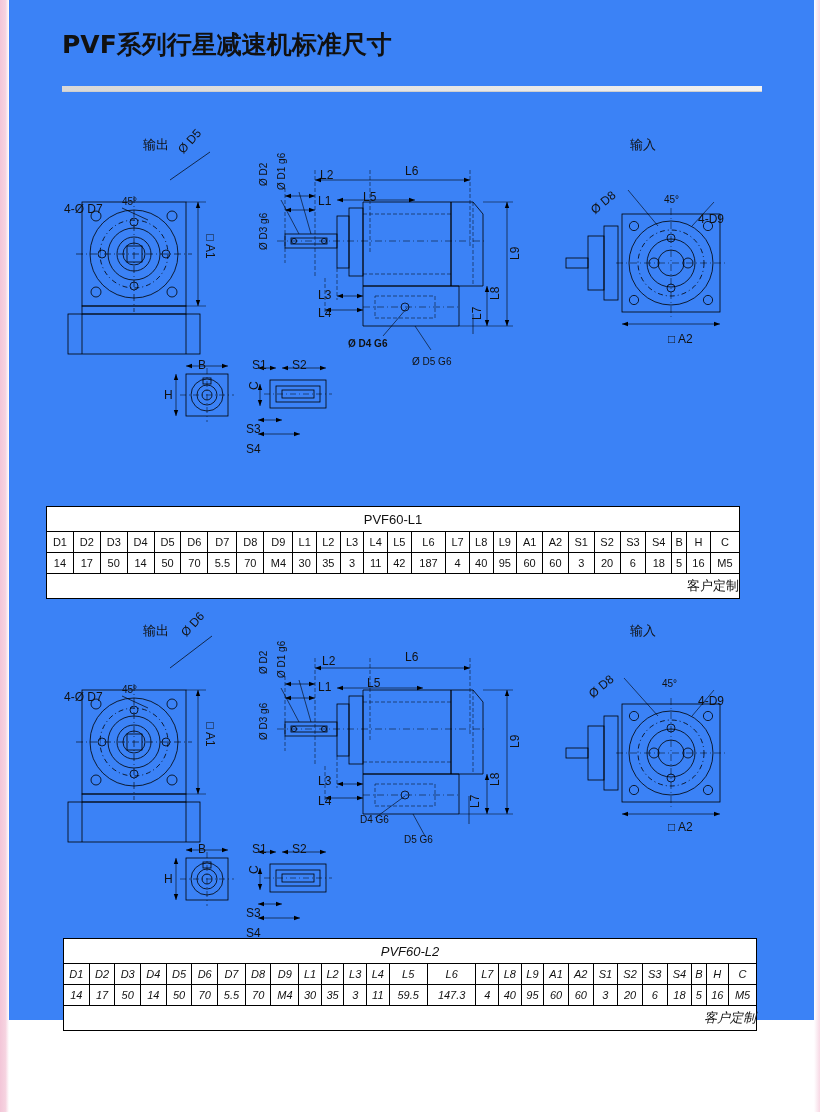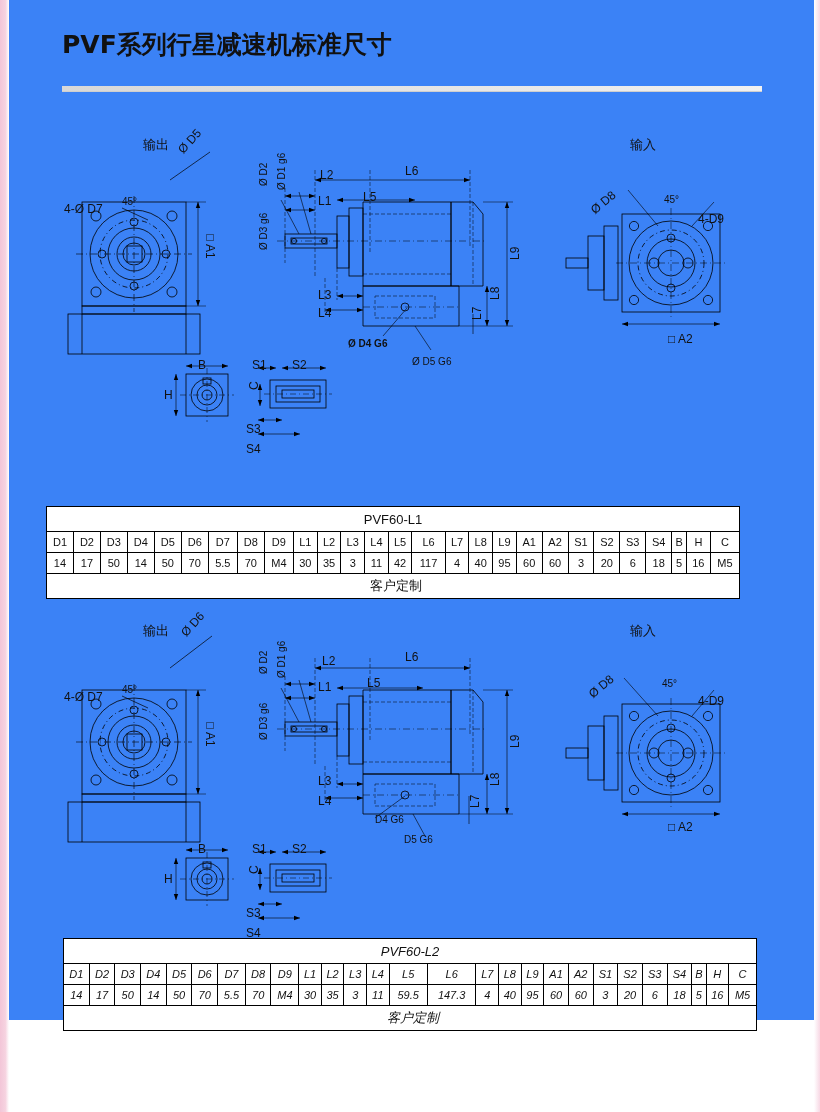--- a/index.html
+++ b/index.html
@@ -71,21 +71,21 @@
     font-size:11px;background:#fff;
   }
   .spec-table td,.spec-table th{
     border:1px solid #000;text-align:center;padding:0;
     font-weight:normal;height:20px;
   }
   .spec-table .title-row td{
     height:24px;font-size:13px;
   }
   .spec-table .note-row td{
-    text-align:center;padding-left:6px;height:24px;
+    text-align:right;padding-left:6px;height:24px;
     font-family:"DejaVu Sans","Liberation Sans",sans-serif;font-size:13px;
   }
 </style>
 </head>
 <body>
 
 <div class="page">
 
   <div class="bleed-left"></div>
   <div class="bleed-right"></div>
@@ -367,21 +367,21 @@
         <td>50</td>
         <td>70</td>
         <td>5.5</td>
         <td>70</td>
         <td>M4</td>
         <td>30</td>
         <td>35</td>
         <td>3</td>
         <td>11</td>
         <td>42</td>
-        <td>117</td>
+        <td>187</td>
         <td>4</td>
         <td>40</td>
         <td>95</td>
         <td>60</td>
         <td>60</td>
         <td>3</td>
         <td>20</td>
         <td>6</td>
         <td>18</td>
         <td>5</td>
@@ -503,21 +503,21 @@
     <div class="lbl" style="left:318px;top:72px;">L1</div>
     <div class="lbl" style="left:367px;top:68px;">L5</div>
     <div class="lbl sm" style="left:258px;top:66px;transform:rotate(-90deg);transform-origin:left top;">Ø D2</div>
     <div class="lbl sm" style="left:276px;top:70px;transform:rotate(-90deg);transform-origin:left top;">Ø D1 g6</div>
     <div class="lbl sm" style="left:258px;top:132px;transform:rotate(-90deg);transform-origin:left top;">Ø D3 g6</div>
     <div class="lbl" style="left:318px;top:166px;">L3</div>
     <div class="lbl" style="left:318px;top:186px;">L4</div>
     <div class="lbl" style="left:508px;top:140px;transform:rotate(-90deg);transform-origin:left top;">L9</div>
     <div class="lbl" style="left:488px;top:178px;transform:rotate(-90deg);transform-origin:left top;">L8</div>
     <div class="lbl" style="left:468px;top:200px;transform:rotate(-90deg);transform-origin:left top;">L7</div>
-    <div class="lbl sm" style="left:351px;top:206px;padding-left:24px;">D4 G6</div>
+    <div class="lbl sm" style="left:336px;top:206px;padding-left:24px;">D4 G6</div>
     <div class="lbl sm" style="left:404px;top:226px;">D5 G6</div>
 
     <svg style="position:absolute;left:562px;top:80px;" width="205" height="150" viewBox="0 0 205 150">
       <g stroke="#000" fill="none" stroke-width="0.8">
         <rect x="4" y="60" width="22" height="10"></rect>
         <rect x="26" y="38" width="16" height="54"></rect>
         <rect x="42" y="28" width="14" height="74"></rect>
         <rect x="60" y="16" width="98" height="98"></rect>
         <circle cx="72" cy="28" r="4.6"></circle>
           <circle cx="146" cy="28" r="4.6"></circle>

